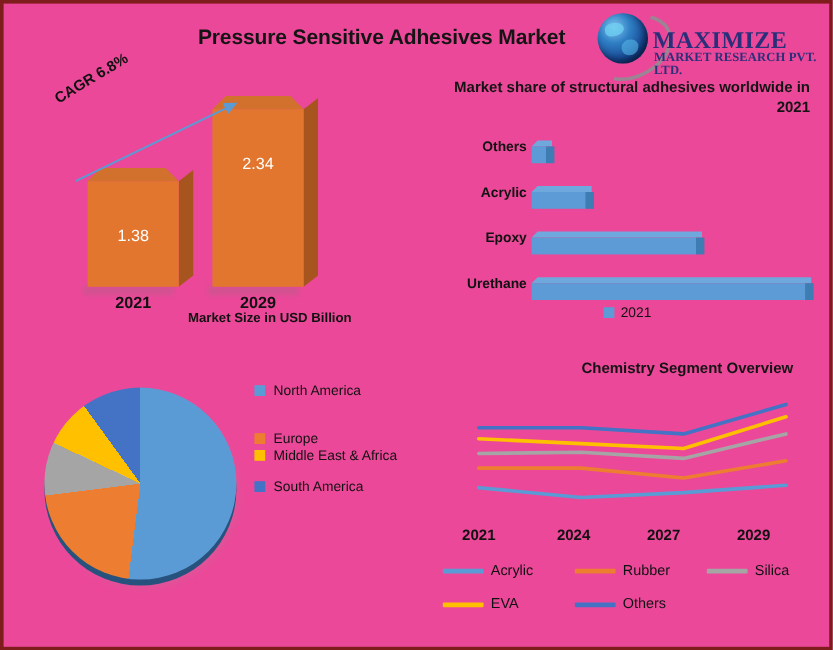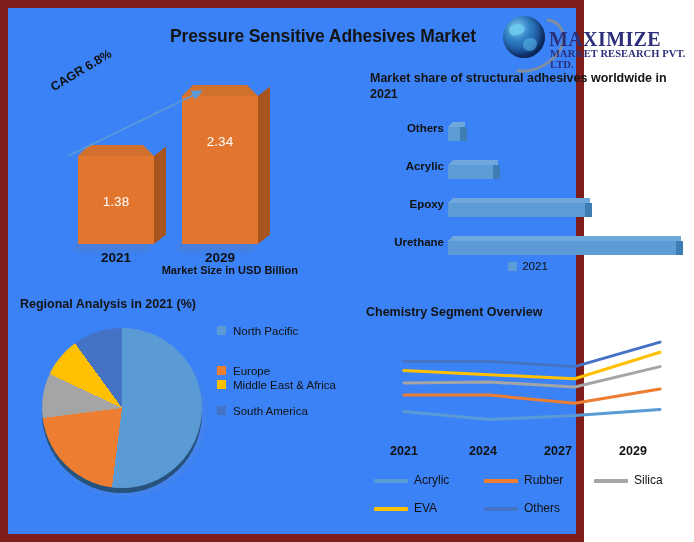--- a/index.html
+++ b/index.html
@@ -2,24 +2,24 @@
 <html><head>
 <meta charset="utf-8">
 <style>
   html,body{margin:0;padding:0;background:#fff;}
   body{
     font-family:"Liberation Sans", sans-serif;
     width:694px;height:542px;overflow:hidden;
   }
   #infographic{
     position:relative;
-    width:584px;height:542px;
+    width:694px;height:542px;
     box-sizing:border-box;
-    border:8px solid #7f1d1d;
-    background:#3b82f6;
+    border:3px solid #7f1d1d;
+    background:#ec4899;
   }
   .abs{position:absolute;}
 
   
   #page-title{
     left:150px;top:18px;width:330px;
     font-size:17.5px;font-weight:bold;color:#141414;
     text-align:center;letter-spacing:-0.1px;
   }
   #brand-logo{left:487px;top:6px;width:200px;height:50px;}
@@ -51,21 +51,21 @@
     font-size:20px;font-weight:bold;color:#2b2f7a;letter-spacing:.4px;
   }
   #brand-logo .brand-sub{
     position:absolute;left:55px;top:34px;
     font-family:"Liberation Serif", serif;
     font-size:10.5px;font-weight:bold;color:#2b2f7a;letter-spacing:.1px;
   }
 
   
   .panel-title{
-    font-size:12.5px;font-weight:bold;color:#141414;text-align:left;
+    font-size:12.5px;font-weight:bold;color:#141414;text-align:right;
     line-height:16px;
   }
 
   
   #column-chart{left:20px;top:60px;width:300px;height:215px;}
   .bar3d{position:absolute;}
   .bar3d .front{position:absolute;left:0;bottom:0;width:100%;background:#E2762F;}
   .bar3d .side{position:absolute;bottom:0;width:14px;background:#A8541F;}
   .bar3d .top{position:absolute;height:0;width:0;border-style:solid;}
   .bar-value{
@@ -241,32 +241,31 @@
           <div class="hcap"></div>
       </div>
     </div>
 
     <div id="hbar-legend">
       <span class="sw"></span><span>2021</span>
     </div>
   </div>
 
   <div class="abs" id="pie-panel">
-    <div class="panel-title" id="pie-title">Regional Analysis in 2021 (%)</div>
 
     <div id="pie-wrap">
       <div id="pie-shadow"></div>
       <div id="pie-base"></div>
       <div id="pie" style="background: conic-gradient(rgb(91, 155, 213) 0deg, rgb(91, 155, 213) 187.2deg, rgb(237, 125, 49) 187.2deg, rgb(237, 125, 49) 262.8deg, rgb(165, 165, 165) 262.8deg, rgb(165, 165, 165) 295.2deg, rgb(255, 192, 0) 295.2deg, rgb(255, 192, 0) 324deg, rgb(68, 114, 196) 324deg, rgb(68, 114, 196) 360deg);"></div>
     </div>
 
     <div id="pie-legend">
       <div class="pl-item" style="margin-bottom:26px;">
         <span class="sw" style="background:#5B9BD5;"></span>
-        <span>North Pacific</span>
+        <span>North America</span>
       </div>
       <div class="pl-item" style="">
         <span class="sw" style="background:#ED7D31;"></span>
         <span>Europe</span>
       </div>
       <div class="pl-item" style="margin-bottom:12px;">
         <span class="sw" style="background:#FFC000;"></span>
         <span>Middle East &amp; Africa</span>
       </div>
       <div class="pl-item">

